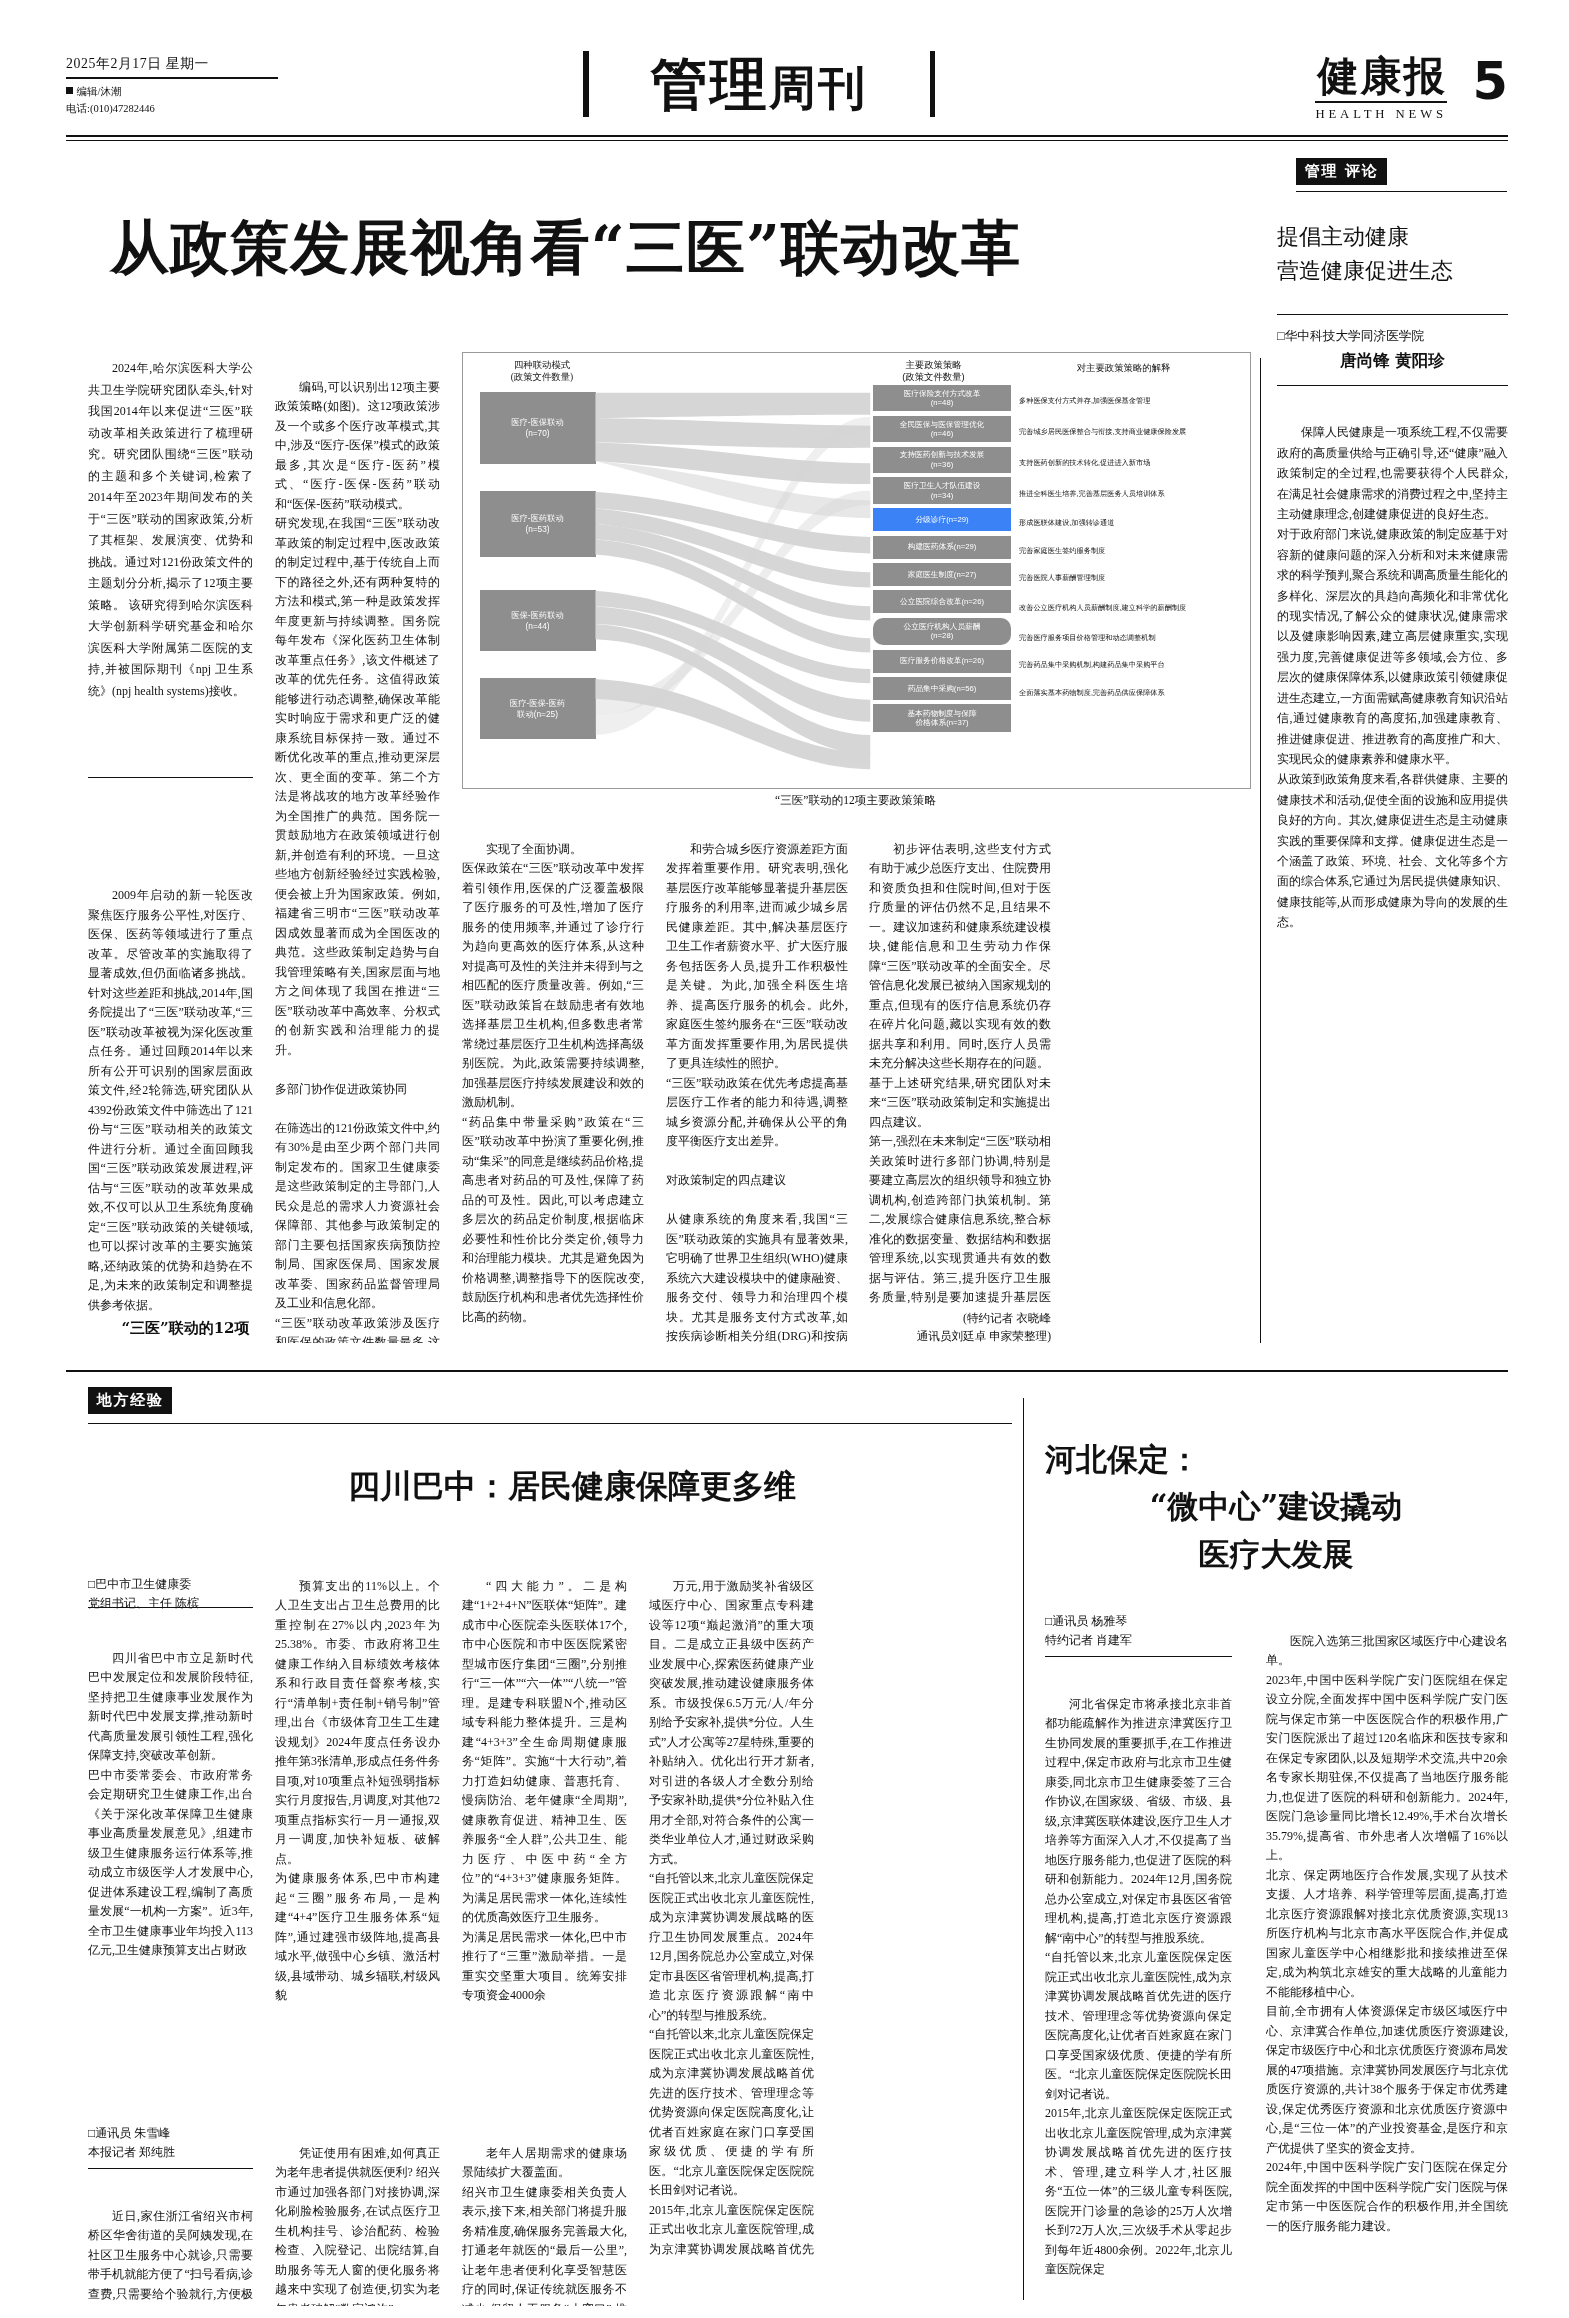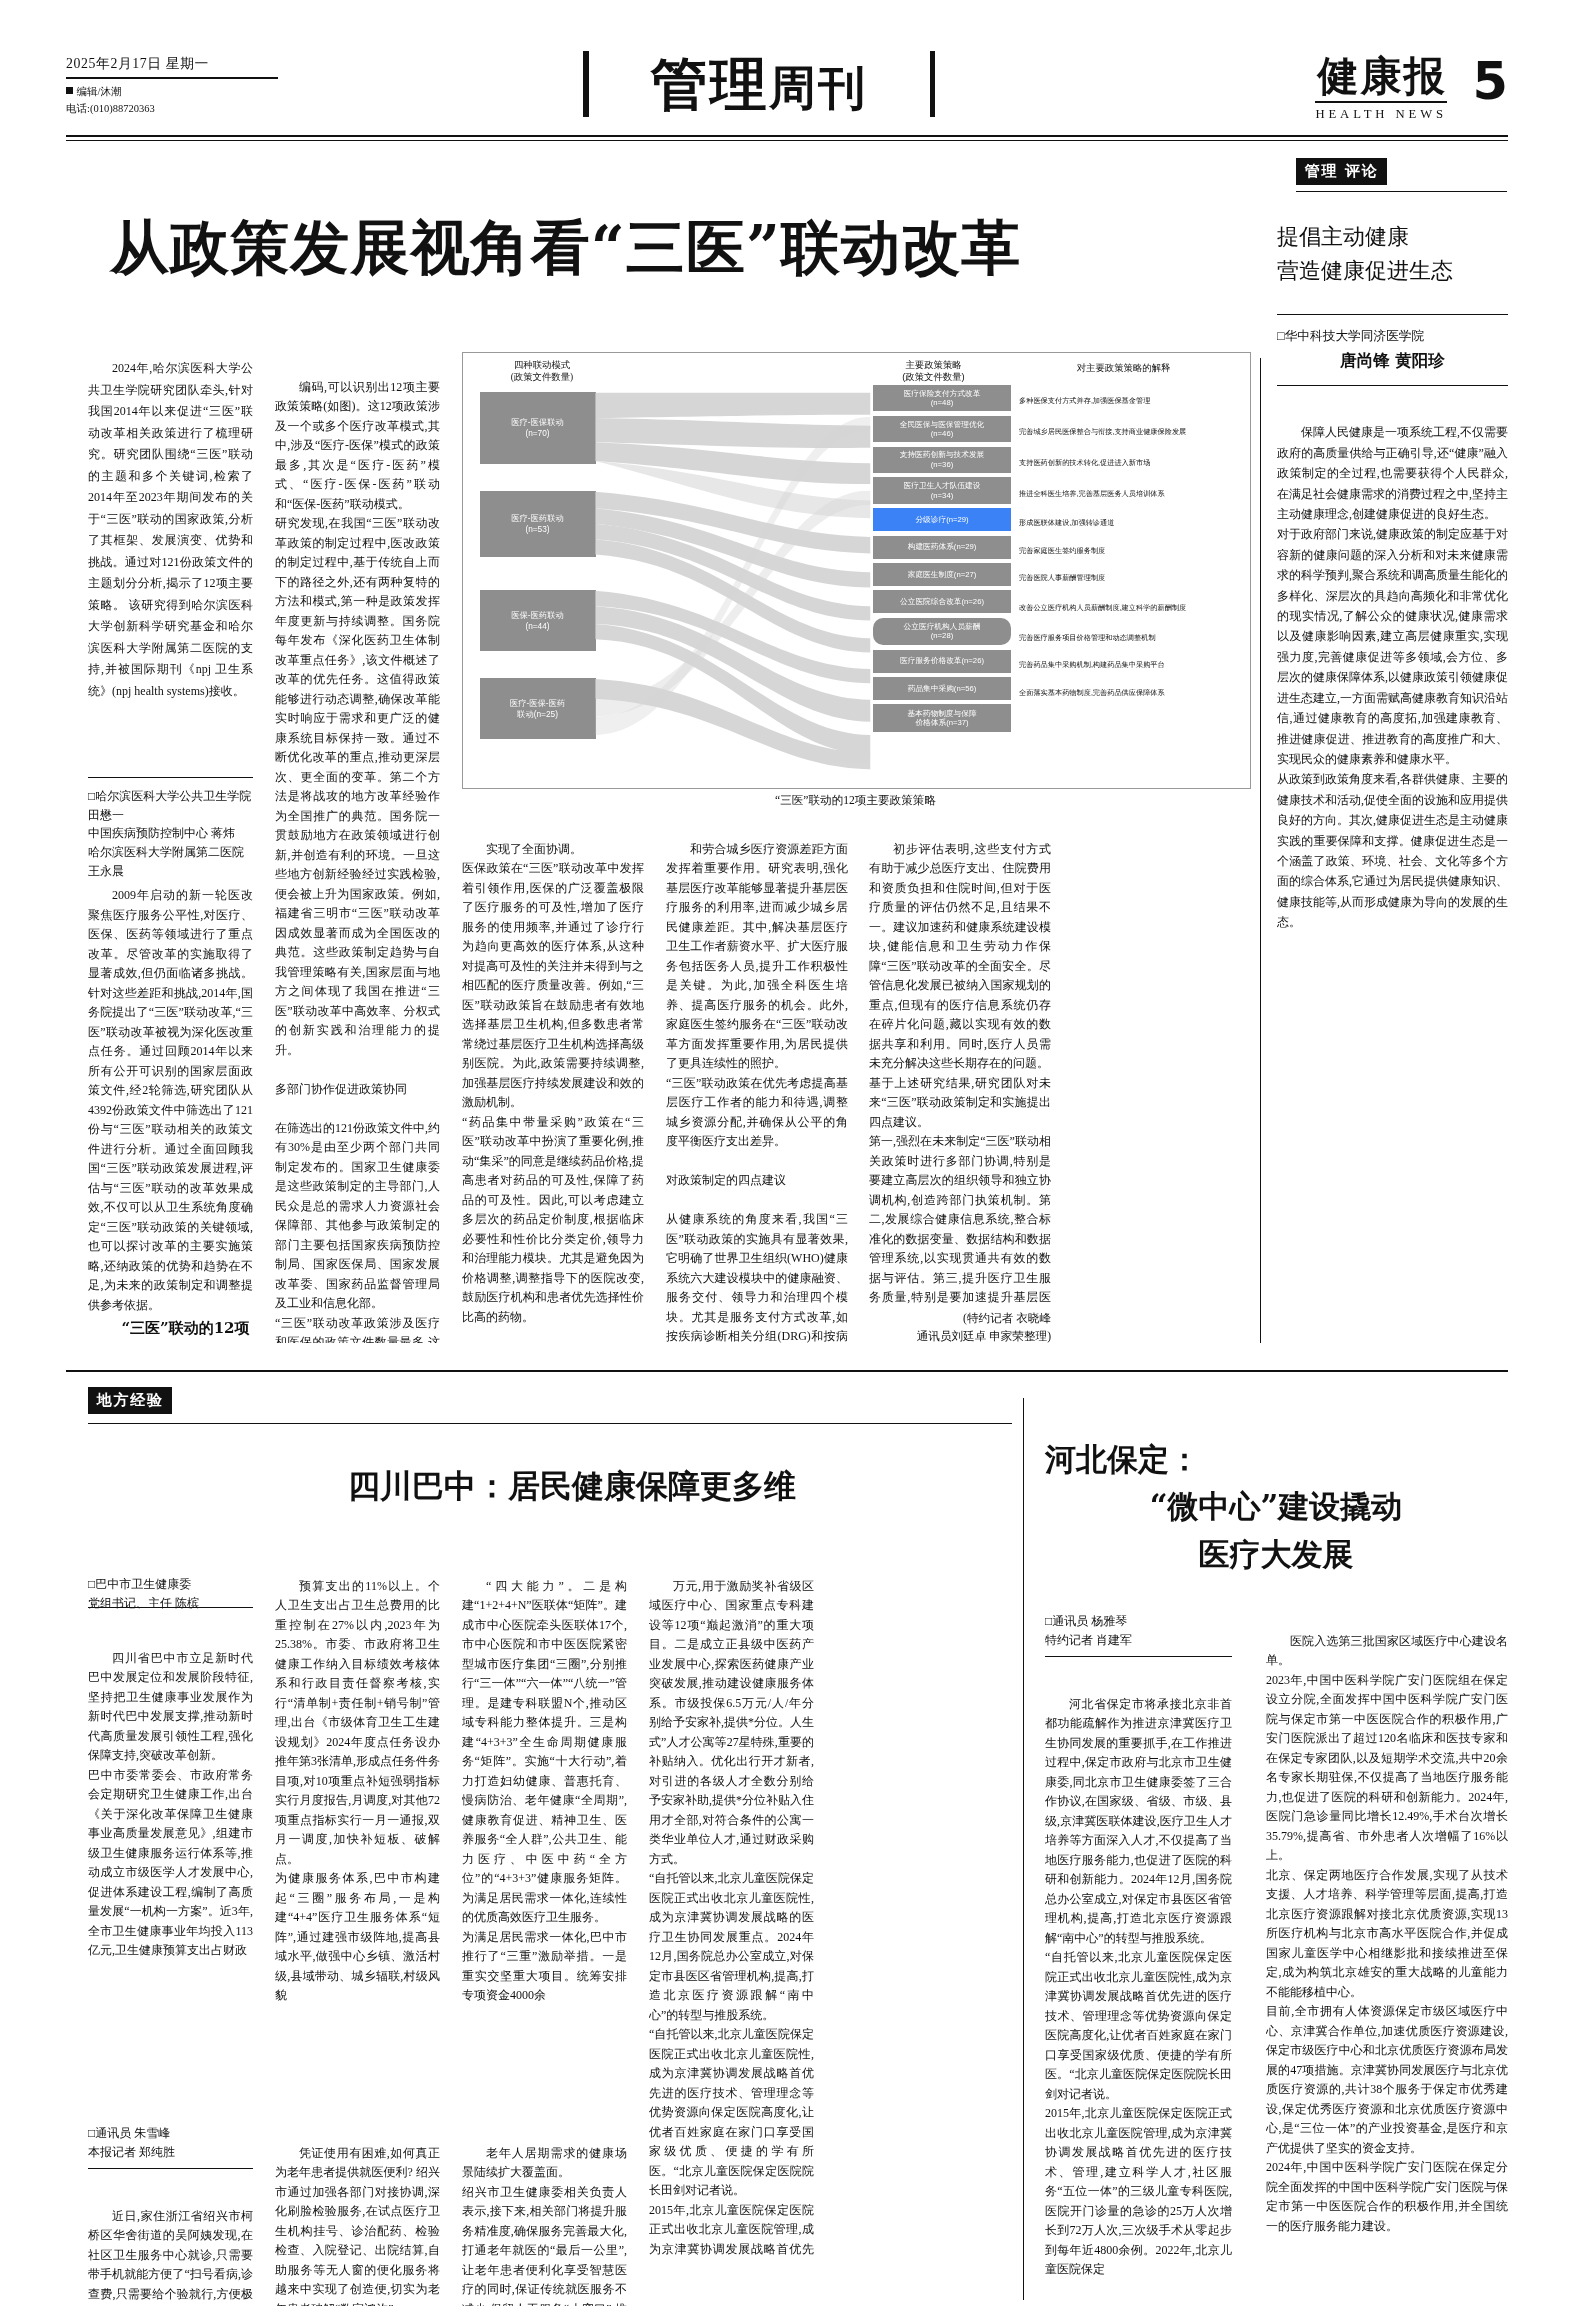--- a/index.html
+++ b/index.html
@@ -49,21 +49,21 @@
 </style>
 </head>
 <body>
 
 <div class="page">
 
   <div class="masthead">
     <div class="md-date">2025年2月17日  星期一</div>
     <div class="md-rule"></div>
     <div class="md-editor"><span class="sq"></span><span>编辑/沐潮</span></div>
-    <div class="md-phone">电话:(010)88720363</div>
+    <div class="md-phone">电话:(010)47282446</div>
 
     <div class="md-centerbox">
       <div class="bar l"></div>
       <div class="bar r"></div>
       <div class="md-title"><span>管理</span><span class="thin">周刊</span></div>
     </div>
 
     <div class="md-brand">
       <div class="cn">健康报</div>
       <div class="enrule"></div>
@@ -89,27 +89,20 @@
   <div style="position:absolute;left:1277px;top:325px;width:231px;font-size:12.7px;line-height:22px;">□华中科技大学同济医学院</div>
   <div style="position:absolute;left:1277px;top:349px;width:231px;font-family:'DejaVu Serif',serif;font-weight:bold;font-size:16.5px;line-height:24px;text-align:center;">唐尚锋  黄阳珍</div>
   <div class="hline" style="left:1277px;top:385px;width:231px;"></div>
 
   <div class="leadbox" style="left:88px;top:358px;width:165px;height:418px;">
     <p>2024年,哈尔滨医科大学公共卫生学院研究团队牵头,针对我国2014年以来促进“三医”联动改革相关政策进行了梳理研究。研究团队围绕“三医”联动的主题和多个关键词,检索了2014年至2023年期间发布的关于“三医”联动的国家政策,分析了其框架、发展演变、优势和挑战。通过对121份政策文件的主题划分分析,揭示了12项主要策略。
 该研究得到哈尔滨医科大学创新科学研究基金和哈尔滨医科大学附属第二医院的支持,并被国际期刊《npj 卫生系统》(npj health systems)接收。</p>
   </div>
   <div class="hline" style="left:88px;top:777px;width:165px;"></div>
 
-  <div class="col" style="left:88px;top:787px;width:165px;">
-    <p class="byline noind" style="white-space:pre-line;">□哈尔滨医科大学公共卫生学院
-田懋一
-中国疾病预防控制中心  蒋炜
-哈尔滨医科大学附属第二医院
-王永晨</p>
-  </div>
 
   <div class="col" style="left:88px;top:886px;width:165px;height:457px;overflow:hidden;">
     <p>2009年启动的新一轮医改聚焦医疗服务公平性,对医疗、医保、医药等领域进行了重点改革。尽管改革的实施取得了显著成效,但仍面临诸多挑战。针对这些差距和挑战,2014年,国务院提出了“三医”联动改革,“三医”联动改革被视为深化医改重点任务。通过回顾2014年以来所有公开可识别的国家层面政策文件,经2轮筛选,研究团队从4392份政策文件中筛选出了121份与“三医”联动相关的政策文件进行分析。通过全面回顾我国“三医”联动政策发展进程,评估与“三医”联动的改革效果成效,不仅可以从卫生系统角度确定“三医”联动政策的关键领域,也可以探讨改革的主要实施策略,还纳政策的优势和趋势在不足,为未来的政策制定和调整提供参考依据。</p>
     <p class="subhead">“三医”联动的12项策略</p>
 
   </div>
 
   <div class="col" style="left:275px;top:358px;width:165px;height:985px;overflow:hidden;white-space:pre-line;">
     <p>编码,可以识别出12项主要政策策略(如图)。这12项政策涉及一个或多个医疗改革模式,其中,涉及“医疗-医保”模式的政策最多,其次是“医疗-医药”模式、“医疗-医保-医药”联动和“医保-医药”联动模式。
 研究发现,在我国“三医”联动改革政策的制定过程中,医改政策的制定过程中,基于传统自上而下的路径之外,还有两种复特的方法和模式,第一种是政策发挥年度更新与持续调整。国务院每年发布《深化医药卫生体制改革重点任务》,该文件概述了改革的优先任务。这值得政策能够进行动态调整,确保改革能实时响应于需求和更广泛的健康系统目标保持一致。通过不断优化改革的重点,推动更深层次、更全面的变革。第二个方法是将战攻的地方改革经验作为全国推广的典范。国务院一贯鼓励地方在政策领域进行创新,并创造有利的环境。一旦这些地方创新经验经过实践检验,便会被上升为国家政策。例如,福建省三明市“三医”联动改革因成效显著而成为全国医改的典范。这些政策制定趋势与自我管理策略有关,国家层面与地方之间体现了我国在推进“三医”联动改革中高效率、分权式的创新实践和治理能力的提升。

